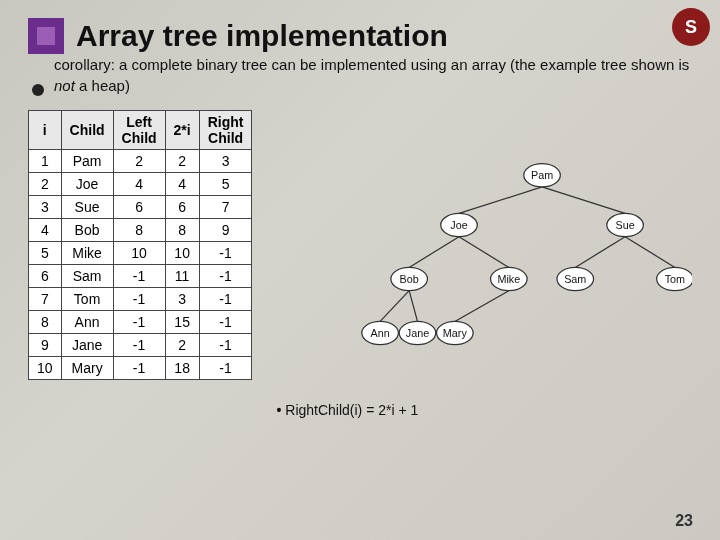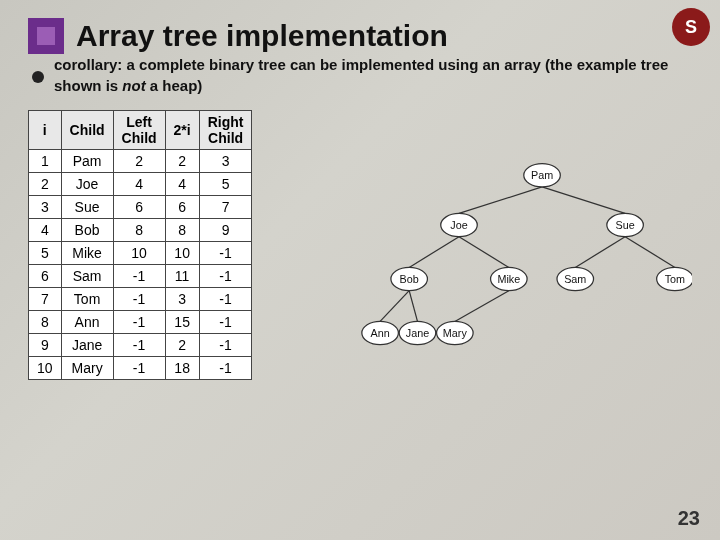--- a/index.html
+++ b/index.html
@@ -72,24 +72,23 @@
 
     .title-text {
       font-size: 30px;
       font-weight: bold;
       color: #111;
     }
 
     
     .bullet-section {
       display: flex;
-      align-items: center;
+      align-items: flex-end;
       margin-bottom: 14px;
       padding-left: 4px;
-      font-weight: bold;
     }
 
     .bullet-dot {
       width: 12px;
       height: 12px;
       background: #222;
       border-radius: 50%;
       margin-top: 4px;
       margin-right: 10px;
       flex-shrink: 0;
@@ -154,22 +153,22 @@
     }
 
     .legend-item::before {
       content: '• ';
       font-weight: bold;
     }
 
     .page-number {
       position: absolute;
       bottom: 10px;
-      right: 20px;
-      font-size: 20px;
+      right: 27px;
+      font-size: 16px;
       color: #333;
       font-weight: bold;
     }
   </style>
 </head>
 <body>
 
 <div class="bg-overlay"></div>
 
 <div class="slide">
@@ -324,20 +323,23 @@
           <g>
             <ellipse cx="180" cy="220" rx="22" ry="14" fill="white" stroke="#333" stroke-width="1.5"></ellipse>
             <text x="180" y="225" text-anchor="middle" font-size="13" font-family="Arial, sans-serif" fill="#111">Jane</text>
           </g>
           <g>
             <ellipse cx="225" cy="220" rx="22" ry="14" fill="white" stroke="#333" stroke-width="1.5"></ellipse>
             <text x="225" y="225" text-anchor="middle" font-size="13" font-family="Arial, sans-serif" fill="#111">Mary</text>
           </g>
         </svg>
       <div class="legend">
+        <div class="legend-item">
+          <span>RightChild(i)  =  2*i + 1</span>
+        </div>
       </div>
     </div>
 
   </div>
 
   <div class="page-number">23</div>
 
 </div>
 
 </body></html>

